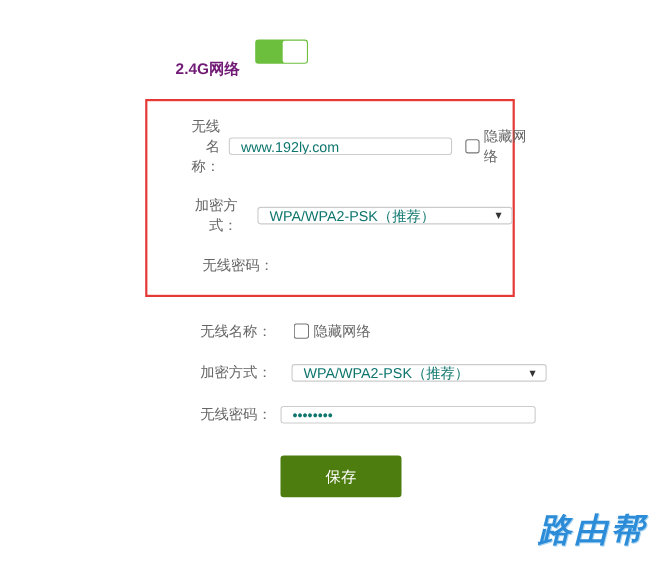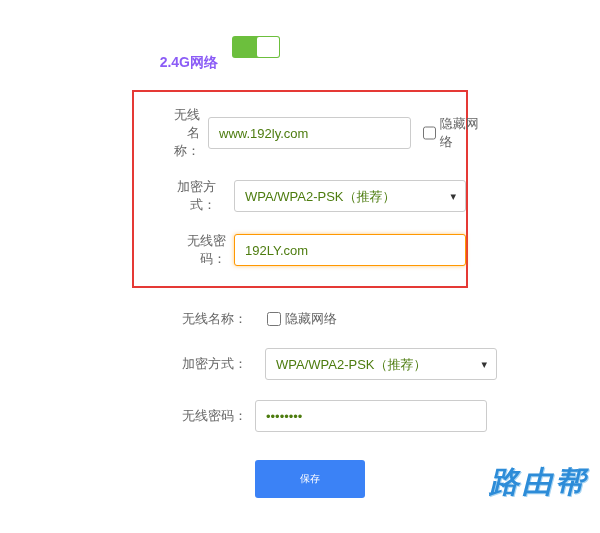--- a/index.html
+++ b/index.html
@@ -19,21 +19,21 @@
     }
     .section-header {
       display: flex;
       align-items: center;
       justify-content: flex-end;
       width: 280px;
       margin-bottom: 18px;
     }
     .section-title {
       font-weight: bold;
-      color: #8b5cf6;
+      color: #701a75;
       font-size: 14px;
       margin-right: 14px;
       margin-top: 32px;
     }
     .toggle {
       width: 48px;
       height: 22px;
       border-radius: 3px;
       position: relative;
       background: #6cbf3d;
@@ -78,26 +78,26 @@
     }
     .highlight-box .label {
       width: 83px;
     }
     .input-wrap {
       display: flex;
       align-items: center;
     }
     input[type="text"], input[type="password"], select {
       width: 232px;
-      height: 32px;
+      height: 16px;
       border: 1px solid #ccc;
       border-radius: 3px;
       padding: 0 10px;
       font-size: 13px;
-      color: #4d7c0f;
+      color: #0f766e;
       background: #fff;
       outline: none;
     }
     input.focused {
       border: 1px solid #ff9800;
       box-shadow: 0 0 4px rgba(255,152,0,0.5);
     }
     select {
       appearance: none;
       -webkit-appearance: none;
@@ -135,23 +135,23 @@
     }
     .save-row {
       text-align: center;
       margin-top: 28px;
     }
     .save-btn {
       display: inline-block;
       width: 110px;
       height: 38px;
       line-height: 38px;
-      background: #3b82f6;
+      background: #4d7c0f;
       color: #fff;
-      font-size: 10px;
+      font-size: 14px;
       border: none;
       border-radius: 3px;
       cursor: pointer;
       margin-left: 20px;
     }
     .watermark {
       position: absolute;
       right: 12px;
       bottom: 30px;
       font-family: Liberation Mono, monospace;
@@ -197,23 +197,20 @@
       <div class="select-wrap">
         <select>
           <option>WPA/WPA2-PSK（推荐）</option>
         </select>
       </div>
     </div>
   </div>
 
   <div class="form-row">
     <div class="label">无线密码：</div>
-    <div class="input-wrap">
-      <input type="text" class="focused" value="192LY.com" style="">
-    </div>
   </div>
 </div>
 
 <div class="section5g non-highlight">
 
   <div class="form-row">
     <div class="label">无线名称：</div>
     <div class="input-wrap">
       <div class="checkbox-wrap">
         <input type="checkbox" style="">

